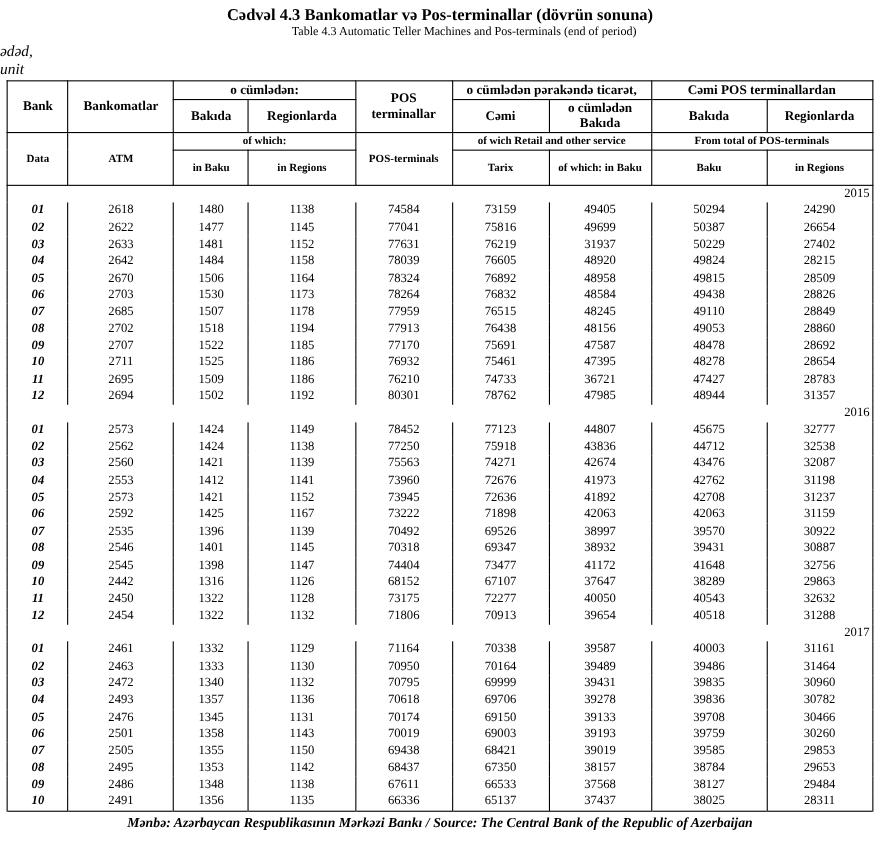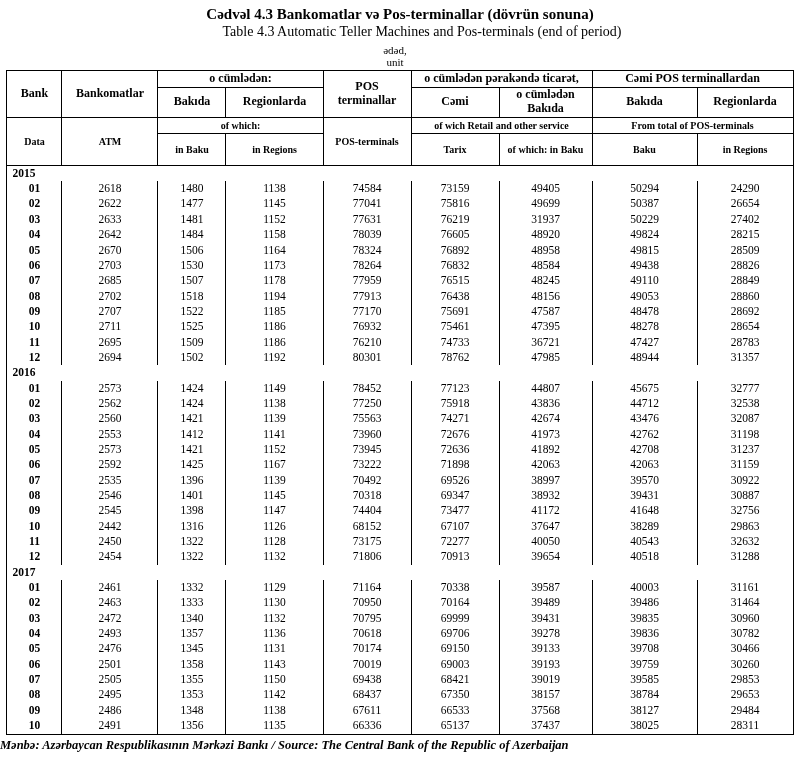--- a/index.html
+++ b/index.html
@@ -8,26 +8,27 @@
     width: 800px;
     height: 767px;
     background: #ffffff;
     font-family: "Liberation Serif", serif;
     color: #000;
     overflow: hidden;
   }
   .page { width: 800px; height: 767px; position: relative; }
   .titles { text-align: center; padding-top: 5px; }
   .title-az { font-weight: bold; font-size: 15px; line-height: 1.2; }
-  .title-en { font-size: 14px; line-height: 1.25; margin-left: 44px; }
+  .title-en { font-size: 11px; line-height: 1.25; margin-left: 44px; }
   .unit-block {
-    text-align: center;
-    font-size: 11px;
+    text-align: left;
+    font-size: 14px;
     line-height: 1.15;
     margin: 3px 10px 1px 0;
+    font-style: italic;
   }
   table.main {
     border-collapse: collapse;
     table-layout: fixed;
     width: 786px;
     margin: 0 auto;
     border: 1.5px solid #000;
   }
   thead th {
     border: 1px solid #000;
@@ -49,27 +50,27 @@
     border-right: 1px solid #000;
     font-size: 11.5px;
     text-align: center;
     height: 15.35px;
     line-height: 15.35px;
     padding: 0 2px;
     white-space: nowrap;
     overflow: hidden;
   }
   tbody tr.year-row td {
-    font-weight: bold;
-    text-align: left;
+    font-weight: normal;
+    text-align: right;
     padding-left: 5px;
   }
-  tbody td.month { font-weight: bold; }
+  tbody td.month { font-weight: bold; font-style: italic; }
   .footer {
-    text-align: left;
+    text-align: center;
     font-weight: bold;
     font-style: italic;
     font-size: 12.5px;
     margin-top: 3px;
   }
 </style>
 </head>
 <body>
 
 <div class="page">

